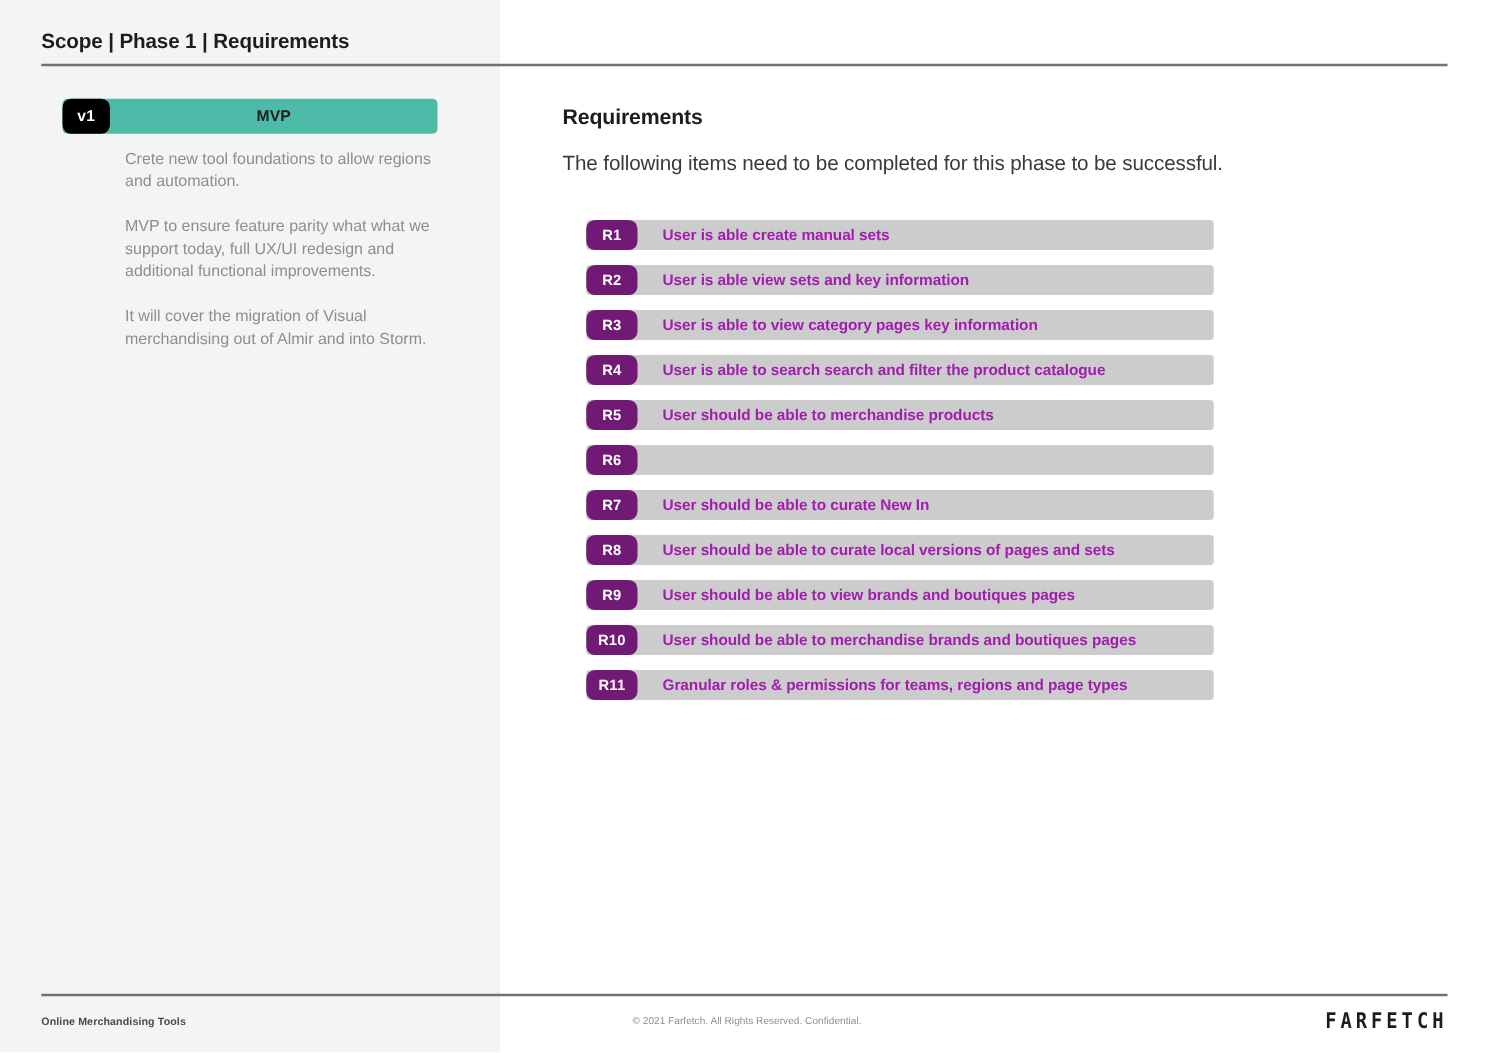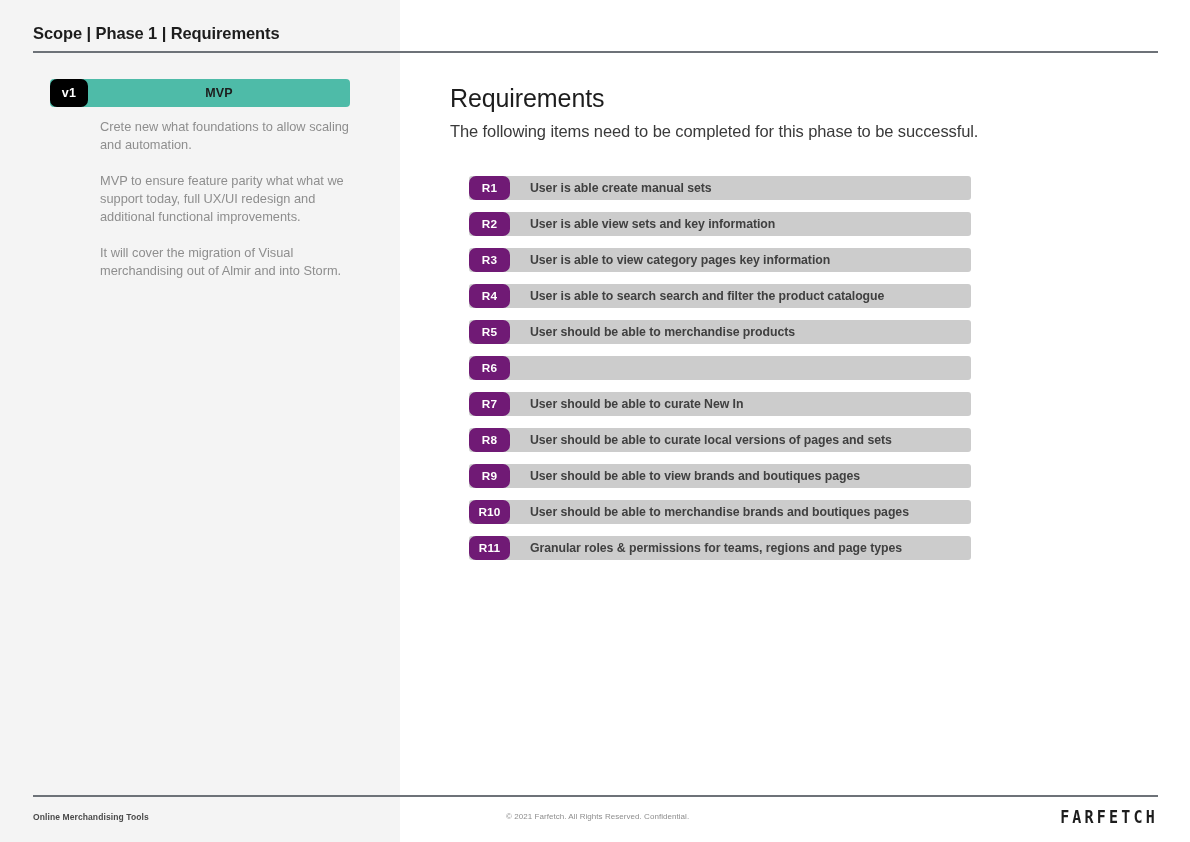--- a/index.html
+++ b/index.html
@@ -129,22 +129,22 @@
     position: absolute;
     left: 400px;
     top: 52px;
     width: 790px;
     height: 738px;
   }
   .main-title {
     position: absolute;
     left: 50px;
     top: 32px;
-    font-size: 25px;
-    font-weight: normal;
+    font-size: 17px;
+    font-weight: bold;
     color: #1d1d1d;
     letter-spacing: -0.1px;
     white-space: nowrap;
   }
   .main-subtitle {
     position: absolute;
     left: 50px;
     top: 70px;
     font-size: 16.5px;
     font-weight: normal;
@@ -194,21 +194,21 @@
   }
   .req-text {
     position: absolute;
     left: 61px;
     top: 0;
     height: 24px;
     display: flex;
     align-items: center;
     font-size: 12.3px;
     font-weight: bold;
-    color: #404040;
+    color: #a21caf;
     letter-spacing: -0.05px;
     white-space: nowrap;
   }
 
   
   .footer-rule {
     position: absolute;
     left: 33px;
     top: 795px;
     width: 1125px;
@@ -260,21 +260,21 @@
     <div class="header-rule"></div>
   </div>
 
   <div class="version-bar">
     <div class="version-track"></div>
     <div class="version-badge">v1</div>
     <div class="version-label">MVP</div>
   </div>
 
   <div class="sidebar-paragraphs">
-    <p class="sidebar-para">Crete new what foundations to allow scaling and automation.</p>
+    <p class="sidebar-para">Crete new tool foundations to allow regions and automation.</p>
     <p class="sidebar-para">MVP to ensure feature parity what what we support today, full UX/UI redesign and additional functional improvements.</p>
     <p class="sidebar-para">It will cover the migration of Visual merchandising out of Almir and into Storm.</p>
   </div>
 
   <div class="main">
     <div class="main-title">Requirements</div>
     <div class="main-subtitle">The following items need to be completed for this phase to be successful.</div>
 
     <div class="req-list">
 

